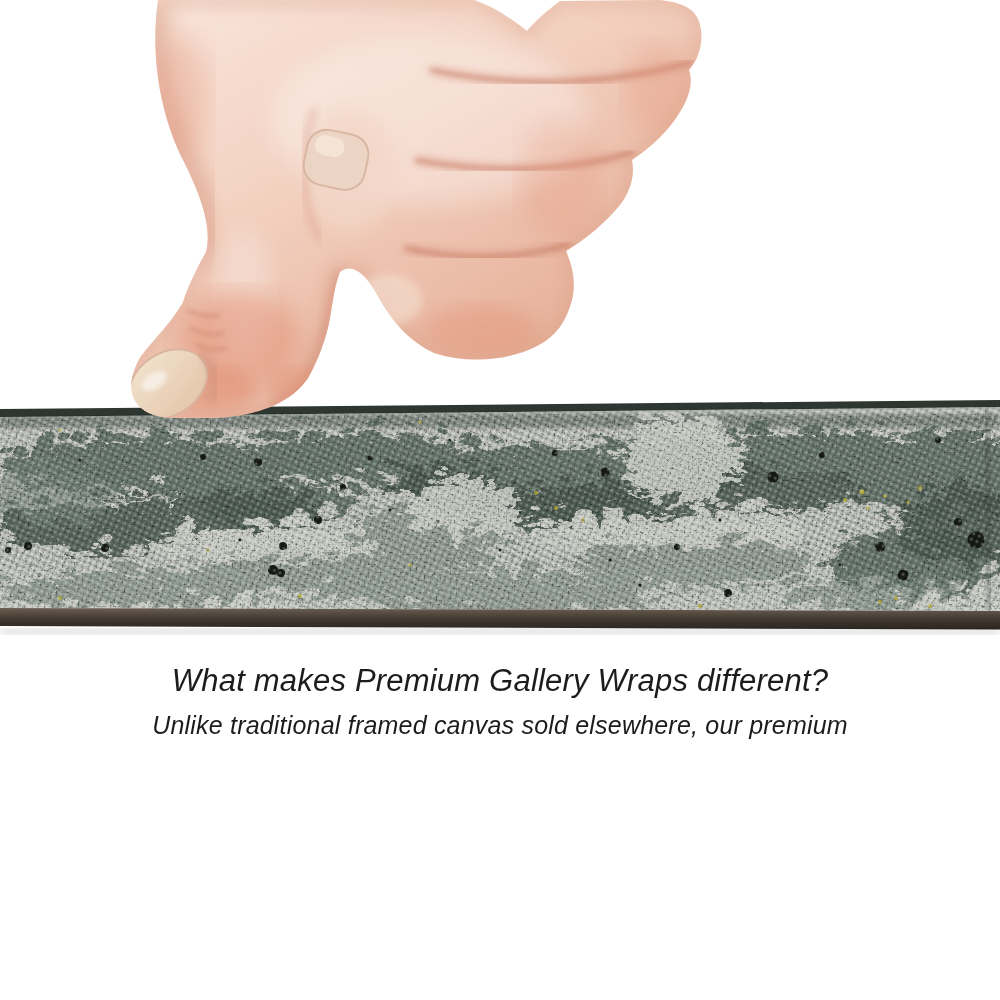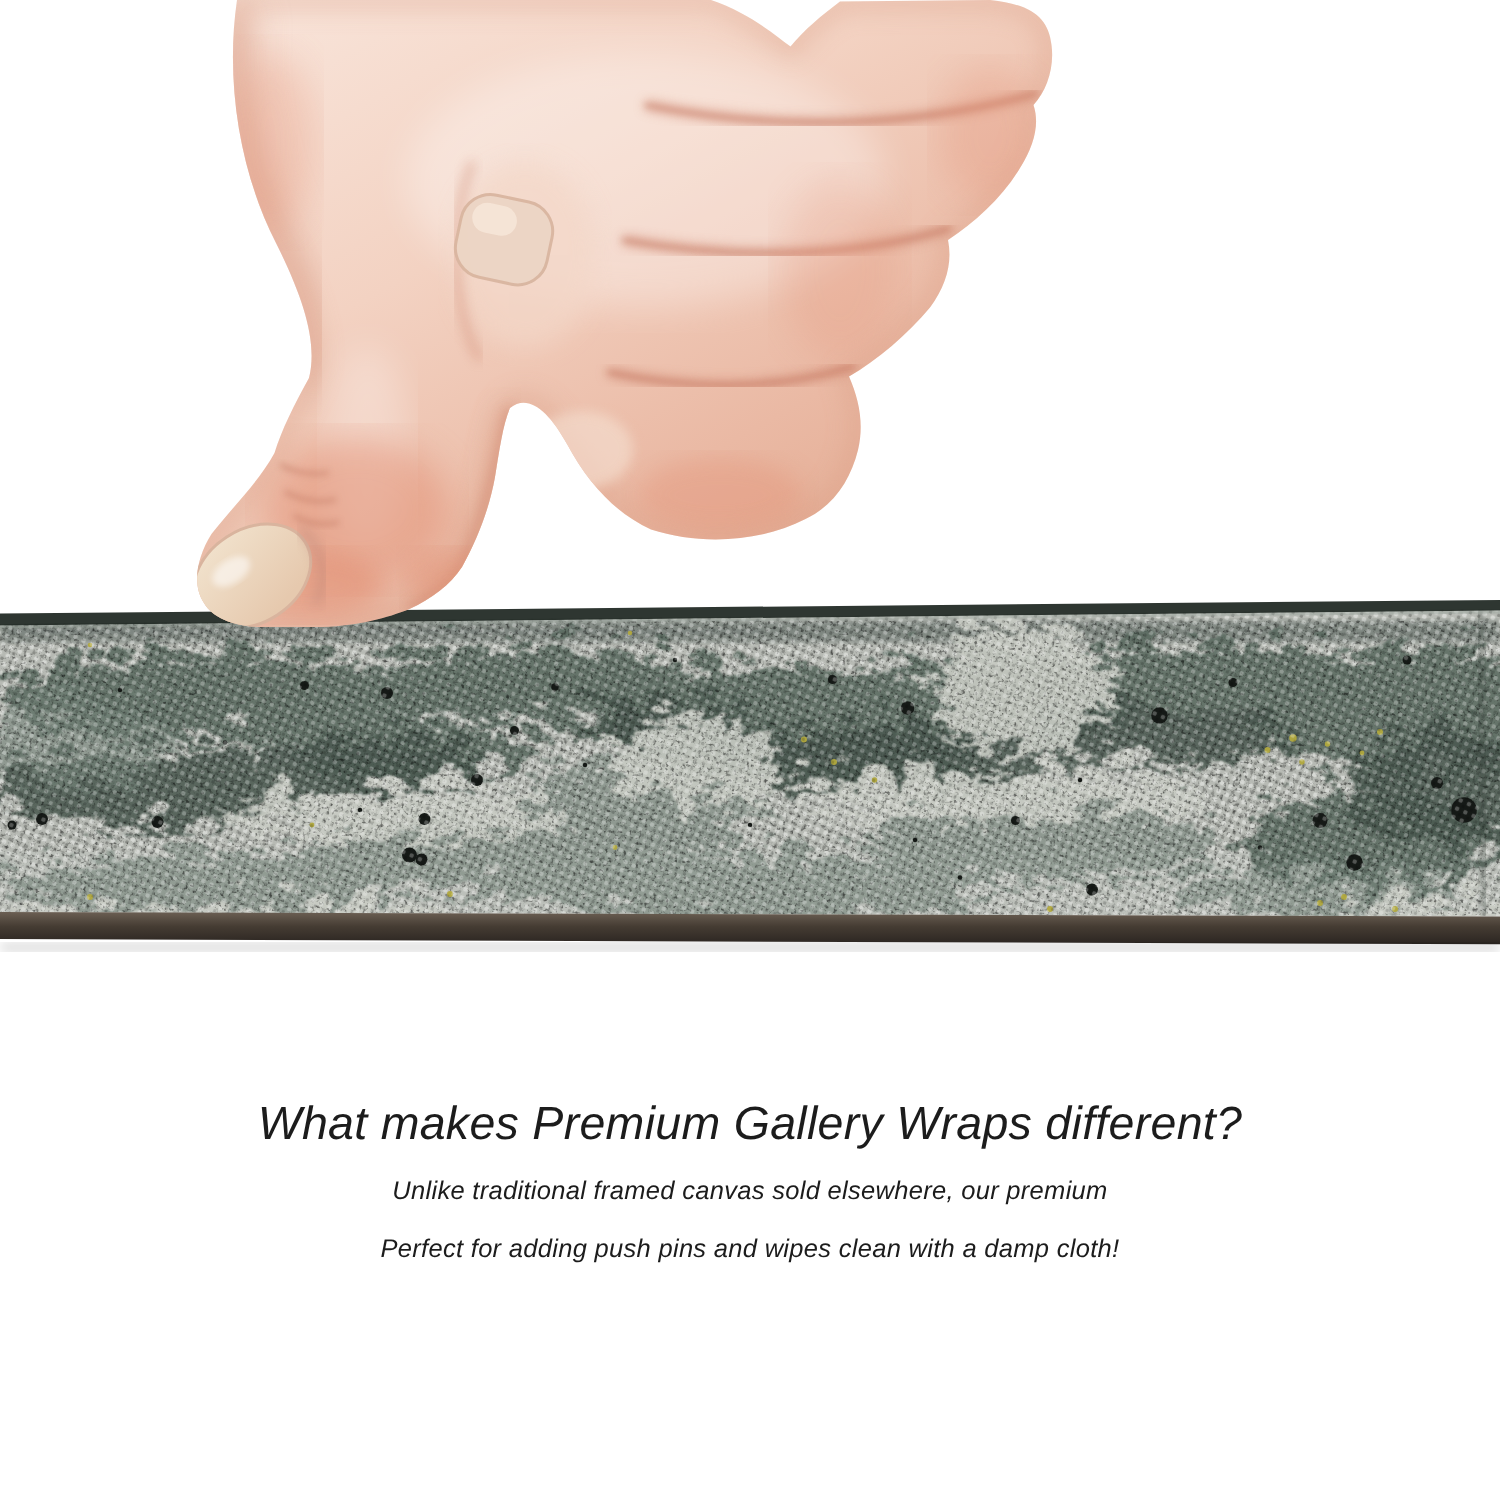--- a/index.html
+++ b/index.html
@@ -1,22 +1,22 @@
 <!DOCTYPE html>
 <html><head>
 <meta charset="utf-8">
 <style>
   html,body{margin:0;padding:0;background:#ffffff;}
   body{width:1000px;height:1000px;overflow:hidden;font-family:"Liberation Sans",sans-serif;}
   .stage{position:relative;width:1000px;height:1000px;background:#ffffff;overflow:hidden;}
   .strip-svg{position:absolute;left:0;top:400px;width:1000px;height:245px;display:block;}
   .hand-svg{position:absolute;left:0;top:0;width:1000px;height:440px;display:block;}
-  .copy{position:absolute;left:0;top:728px;width:1000px;text-align:center;color:#1c1c1c;}
+  .copy{position:absolute;left:0;top:660px;width:1000px;text-align:center;color:#1c1c1c;}
   .copy h2{margin:0 0 4px 0;font-size:31px;line-height:42px;font-weight:400;font-style:italic;letter-spacing:.2px;}
-  .copy p{margin:0;font-size:17px;line-height:39px;font-weight:400;font-style:italic;letter-spacing:.2px;}
+  .copy p{margin:0;font-size:25px;line-height:39px;font-weight:400;font-style:italic;letter-spacing:.2px;}
 </style>
 </head>
 <body>
 
 <div class="stage">
 
   <svg class="strip-svg" viewBox="0 0 1000 245" aria-hidden="true">
     <defs>
       <clipPath id="canvasClip">
           <path d="M0,16 L1000,6 L1000,211 L0,208 Z"></path>
@@ -243,16 +243,15 @@
         <ellipse cx="168" cy="384" rx="42" ry="31" fill="url(#nailGrad)" stroke="#d9b49e" stroke-width="2"></ellipse>
         <ellipse cx="158" cy="374" rx="14" ry="8" fill="#ffffff" opacity="0.55" filter="url(#hb2)"></ellipse>
       </g>
       <path d="M200,352 C215,365 220,385 210,403" fill="none" stroke="#c08a7c" stroke-width="6" opacity="0.5" filter="url(#hb4)"></path>
     </g>
   </svg>
 
   <div class="copy">
     <h2>What makes Premium Gallery Wraps different?</h2>
     <p>Unlike traditional framed canvas sold elsewhere, our premium</p>
-    <p>Perfect for adding push pins and wipes clean with a damp cloth!</p>
   </div>
 
 </div>
 
 </body></html>

